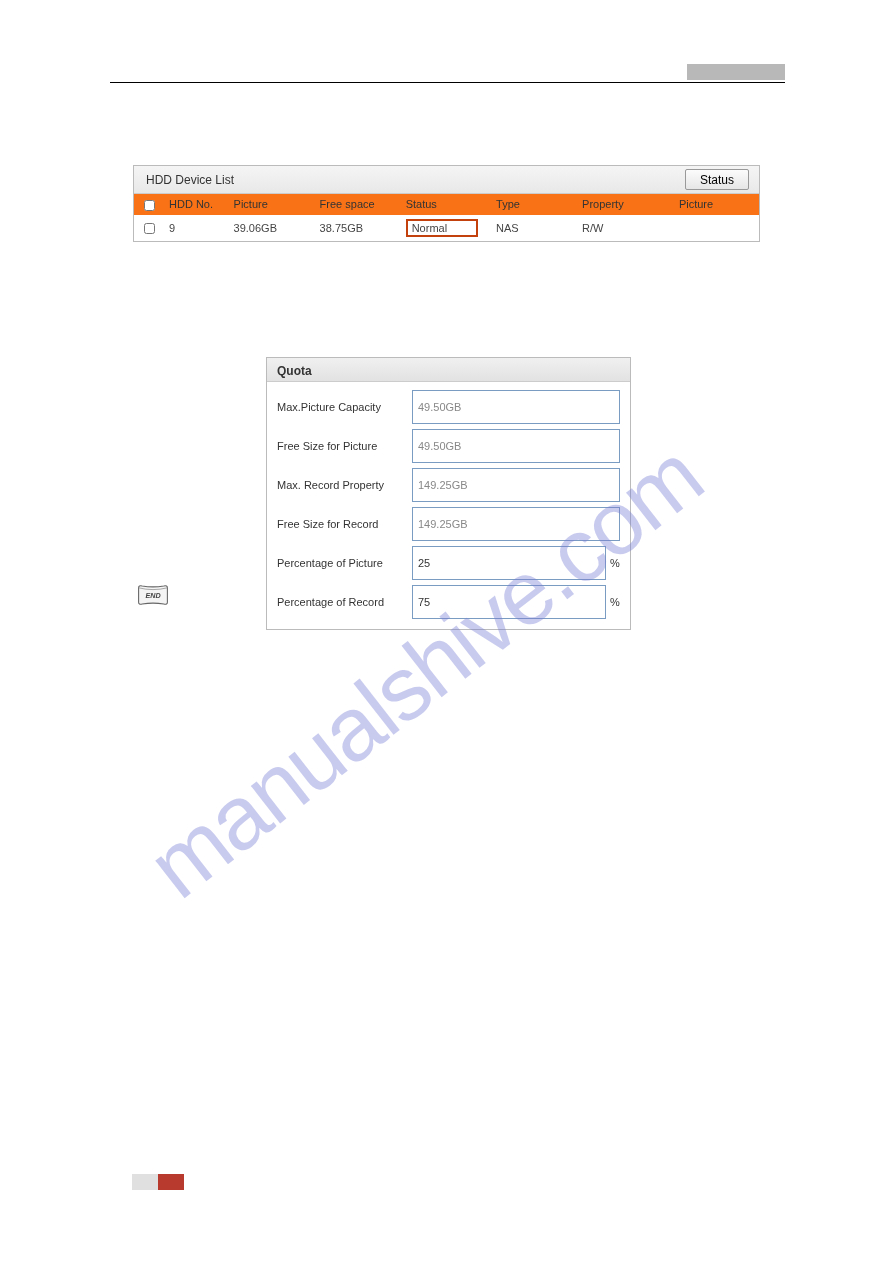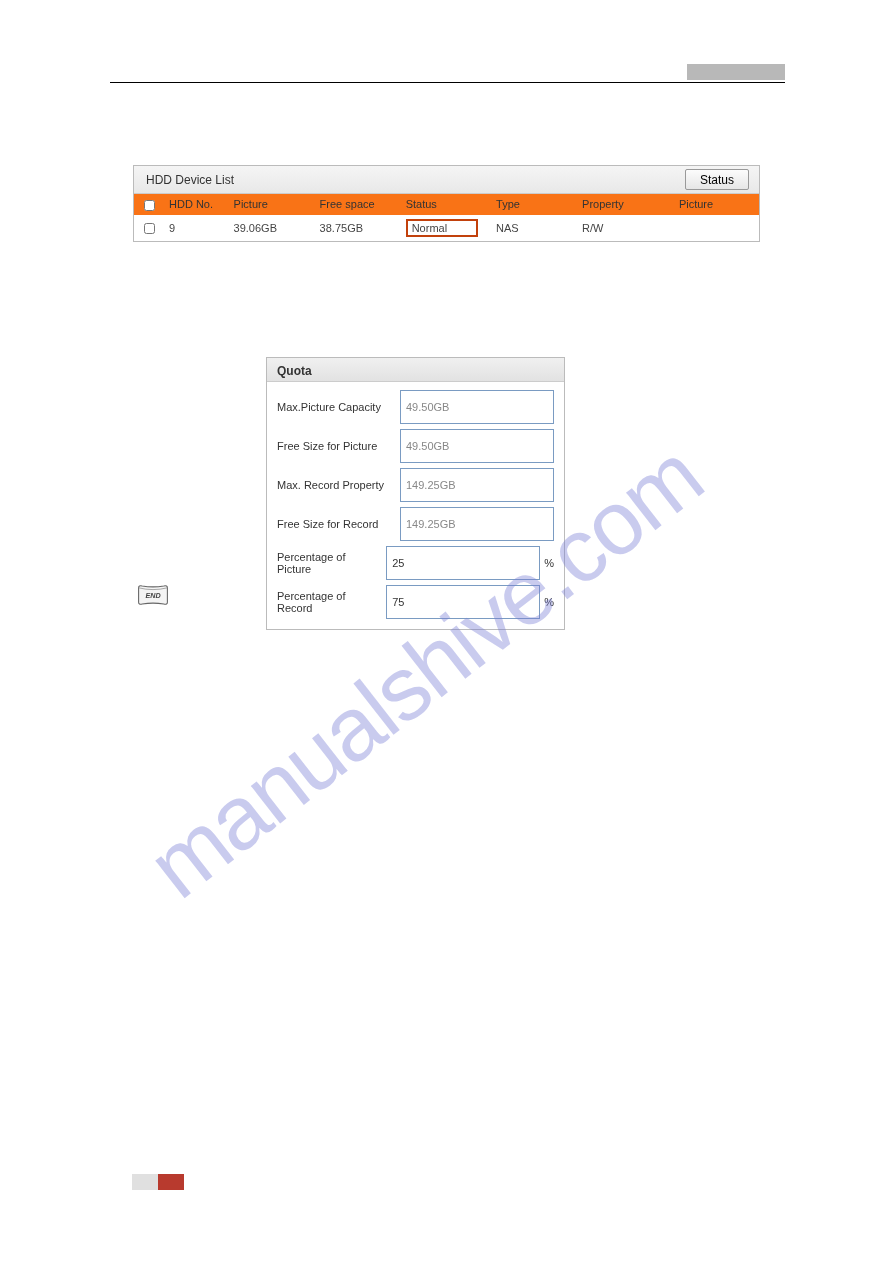--- a/index.html
+++ b/index.html
@@ -89,21 +89,21 @@
     .status-box {
       border: 2px solid #c2410c;
       padding: 1px 4px;
       display: inline-block;
       width: 72px;
     }
     .quota-panel {
       position: absolute;
       top: 357px;
       left: 266px;
-      width: 299px;
+      width: 365px;
       border: 1px solid #bbb;
     }
     .quota-header {
       background: linear-gradient(to bottom, #f0f0f0, #e2e2e2);
       padding: 6px 10px;
       font-weight: bold;
       font-size: 12px;
       border-bottom: 1px solid #ccc;
       height: 24px;
     }

